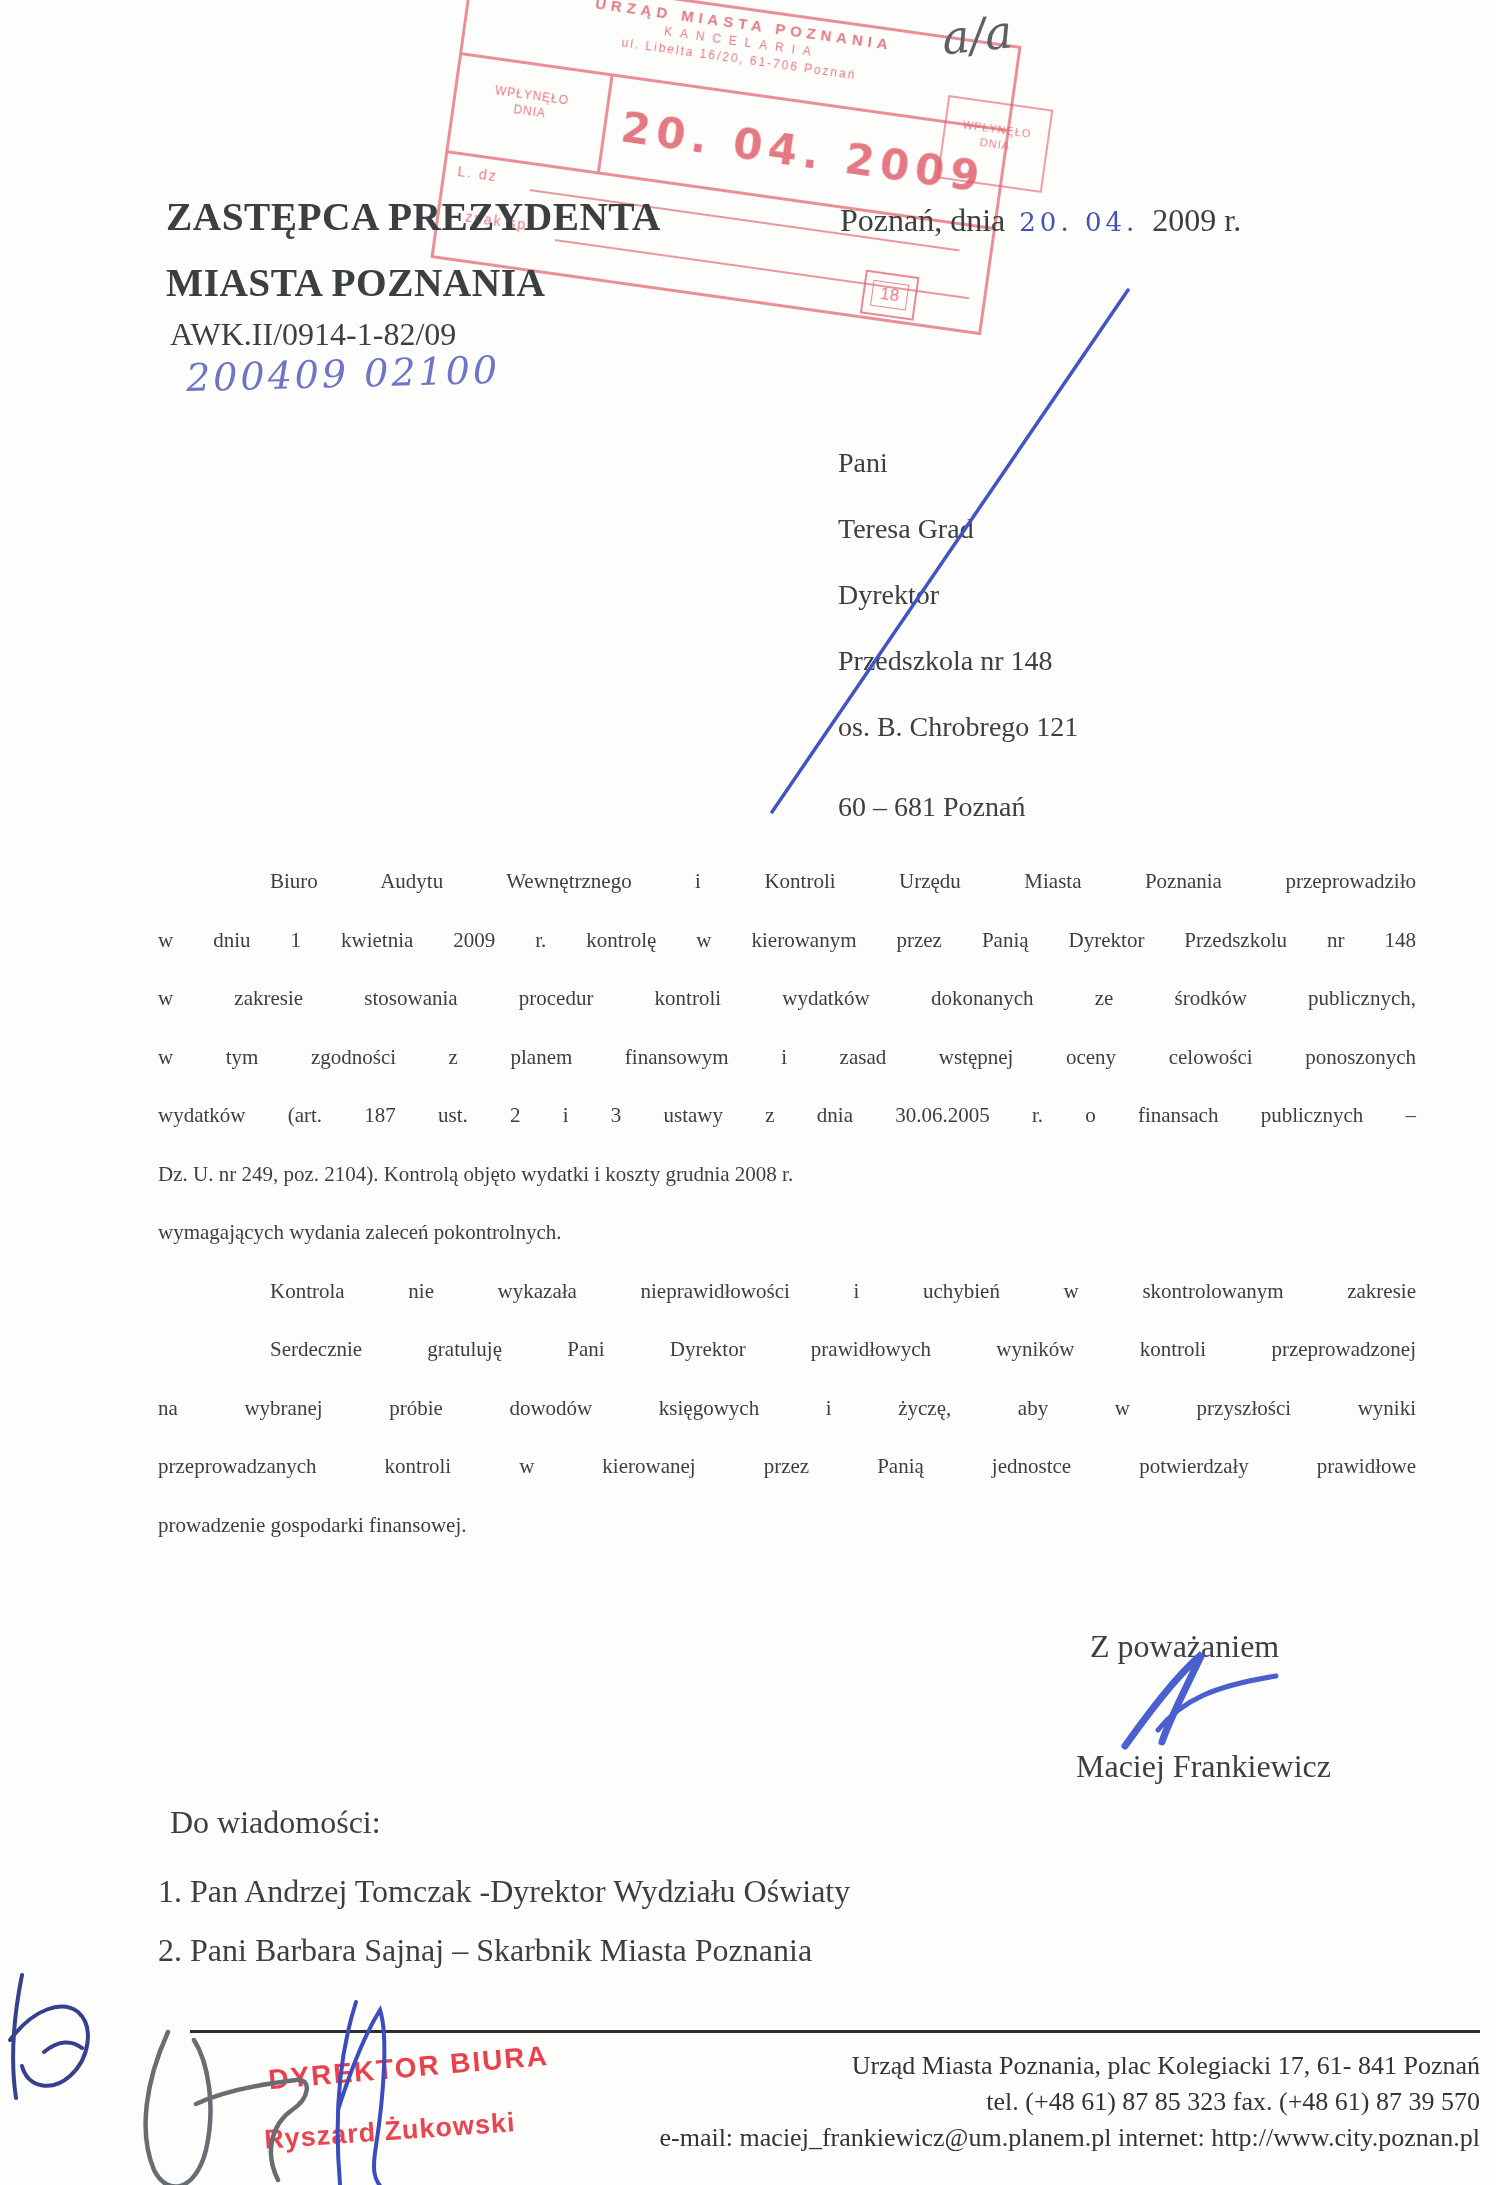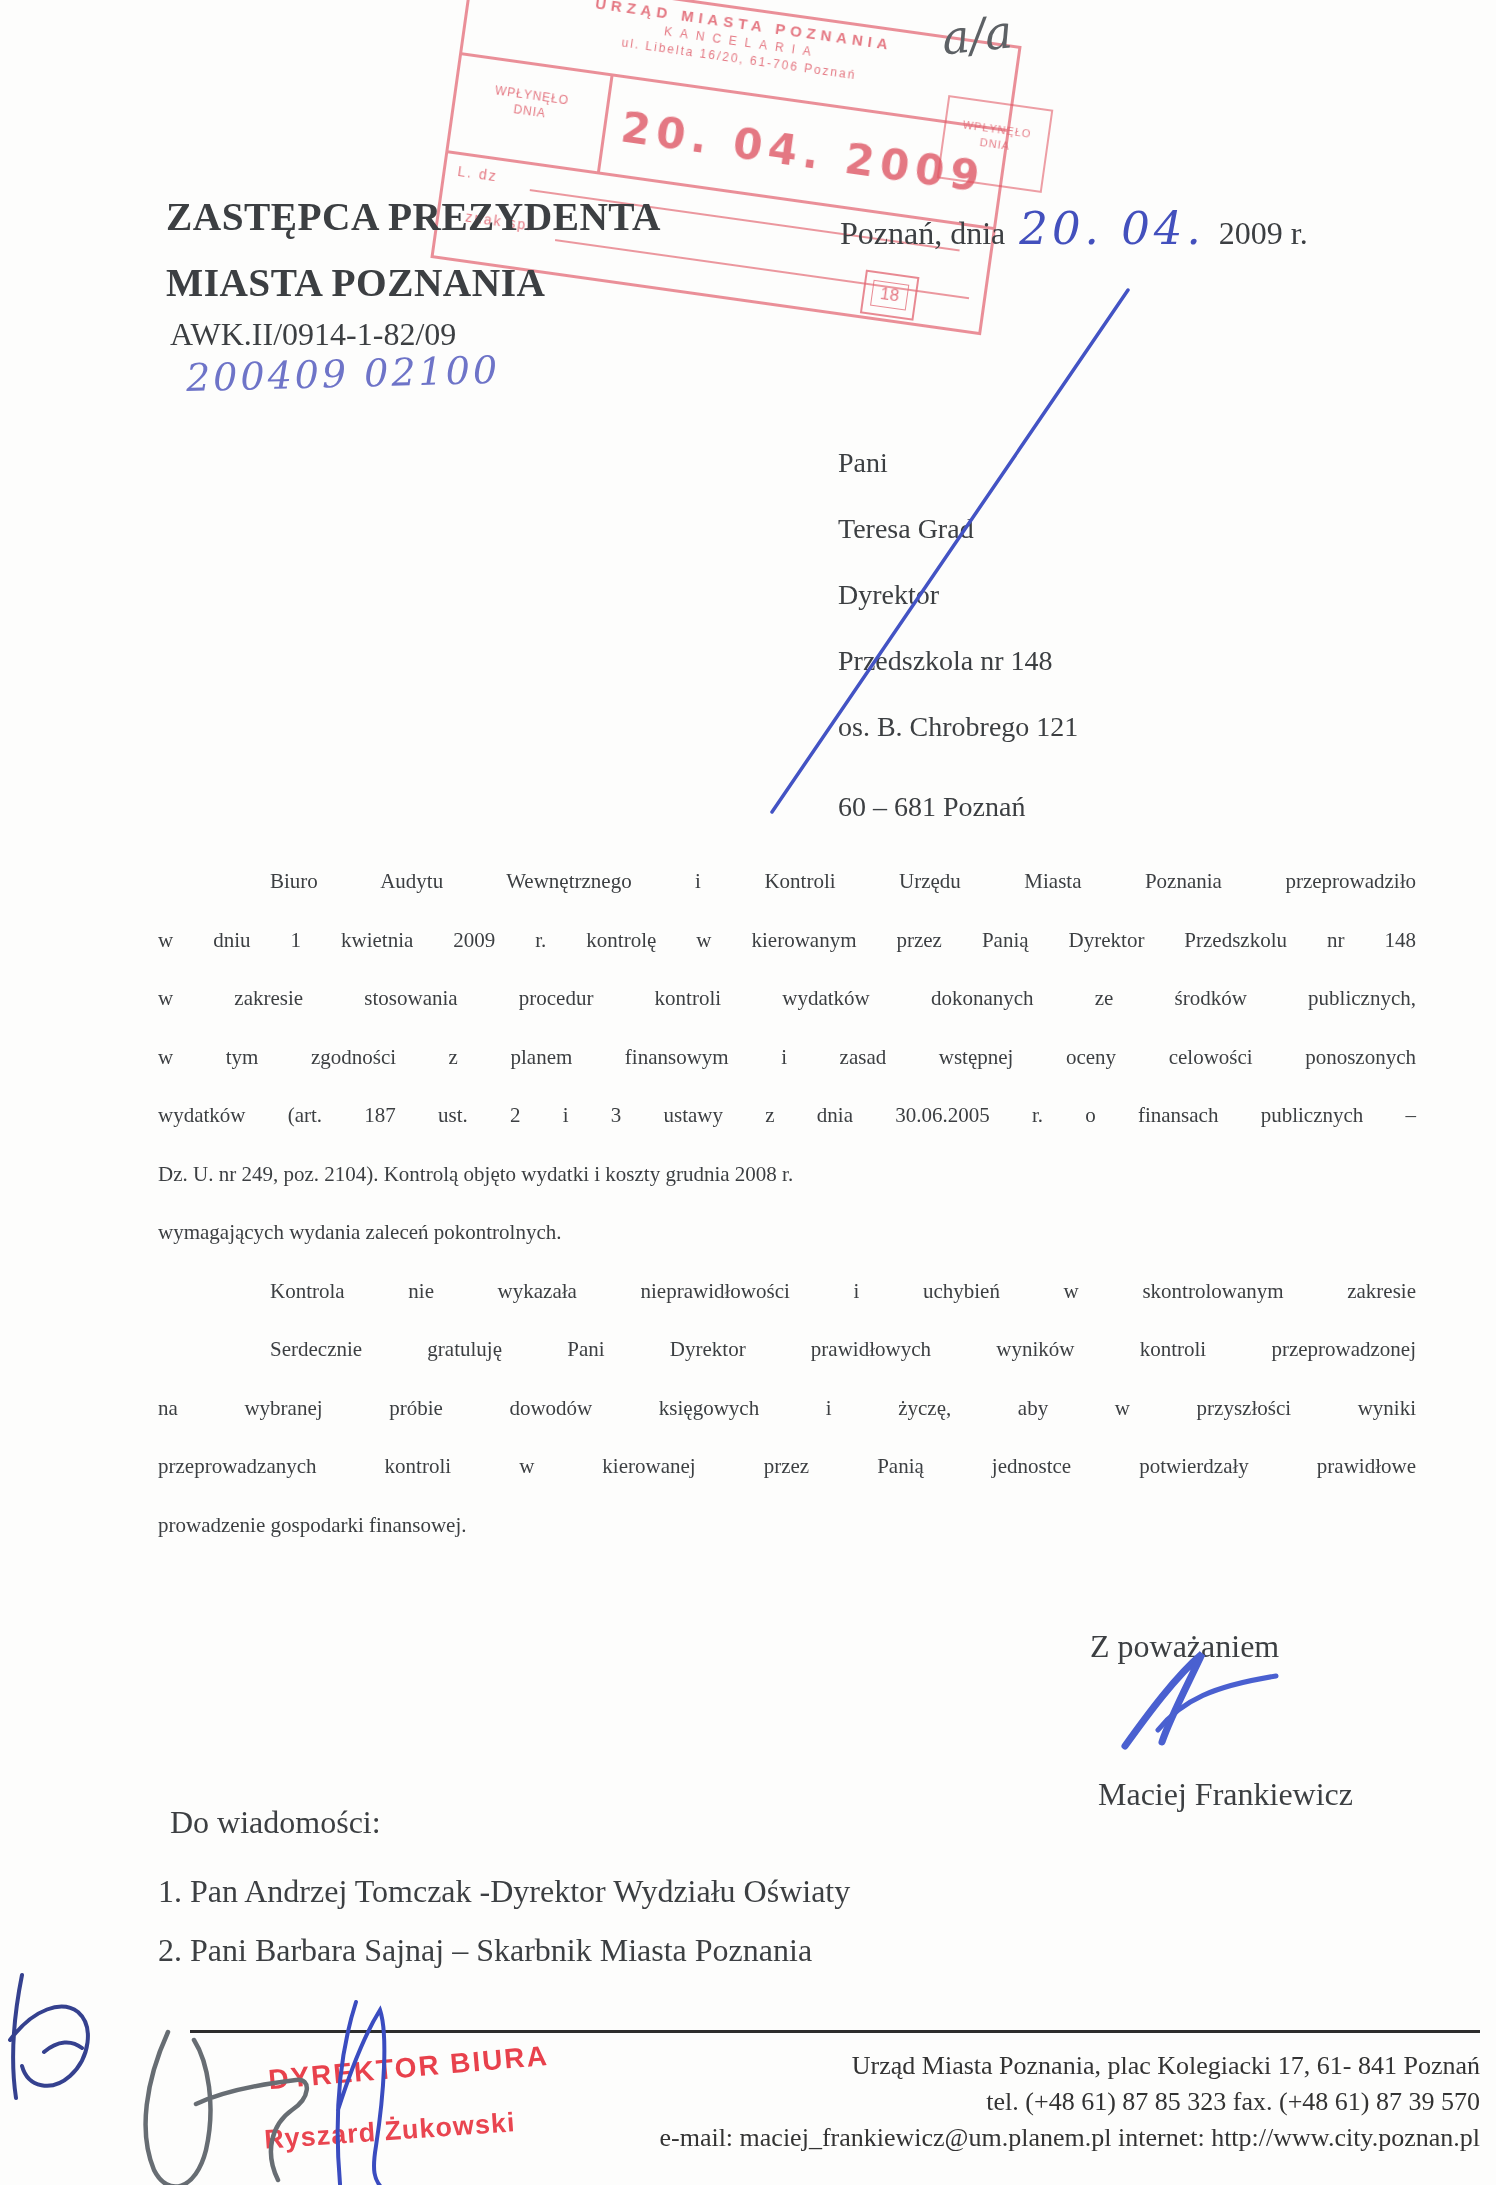--- a/index.html
+++ b/index.html
@@ -34,38 +34,38 @@
     font-size:11px;text-align:center;padding-top:18px;line-height:15px;letter-spacing:1px;opacity:.8;
     filter:blur(.3px);z-index:1;box-sizing:border-box;}
 
   
   .sender1{left:166px;top:192px;font-size:41px;font-weight:bold;letter-spacing:.5px;transform:scaleX(.96);transform-origin:left;z-index:2;}
   .sender2{left:166px;top:258px;font-size:41px;font-weight:bold;letter-spacing:.5px;transform:scaleX(.96);transform-origin:left;z-index:2;}
   .refnum{left:170px;top:316px;font-size:32px;z-index:2;}
   .hw-ref{left:186px;top:352px;font-size:38px;font-style:italic;color:#6e74c8;letter-spacing:3px;
     font-family:"DejaVu Serif",serif;transform:rotate(-1.5deg);z-index:3;}
   .dateline{left:840px;top:202px;font-size:32px;z-index:2;white-space:nowrap;}
-  .hw-date{font-style:italic;color:#4350bd;font-family:"DejaVu Serif",serif;font-size:45px;
+  .hw-date{color:#4350bd;font-family:"DejaVu Serif",serif;font-size:26px;
     letter-spacing:4px;padding:0 14px;}
   .corner-note{left:942px;top:8px;font-size:46px;font-style:italic;color:#5d6165;
     font-family:"DejaVu Serif",serif;transform:rotate(-6deg);z-index:3;}
 
   
   .recipient{left:838px;top:430px;font-size:28px;line-height:66px;z-index:2;}
   .recipient .postal{margin-top:14px;}
 
   
   .body-text{left:158px;top:852px;width:1258px;font-size:21px;z-index:2;}
   .bline{line-height:58.5px;text-align:justify;text-align-last:justify;}
   .bline.last{text-align-last:left;}
   .bline.first{text-indent:112px;}
 
   
   .salutation{left:1090px;top:1628px;font-size:32px;z-index:2;}
-  .signer{left:1098px;top:1748px;font-size:32px;z-index:2;margin-top:28px;}
+  .signer{left:1076px;top:1748px;font-size:32px;z-index:2;}
 
   
   .cc-label{left:170px;top:1804px;font-size:32px;z-index:2;}
   .cc-items{left:158px;top:1862px;font-size:32px;line-height:59px;z-index:2;}
 
   
   .footer-rule{left:190px;top:2030px;width:1290px;height:3px;background:#2d2d2d;z-index:2;}
   .footer-text{left:190px;top:2048px;width:1290px;text-align:right;font-size:26px;line-height:36px;z-index:2;color:#333;}
   .dir-stamp-title{left:268px;top:2052px;font-size:28px;font-weight:bold;color:#e7323e;
     font-family:"Liberation Sans",sans-serif;letter-spacing:2px;transform:rotate(-5deg);z-index:4;opacity:.92;}

